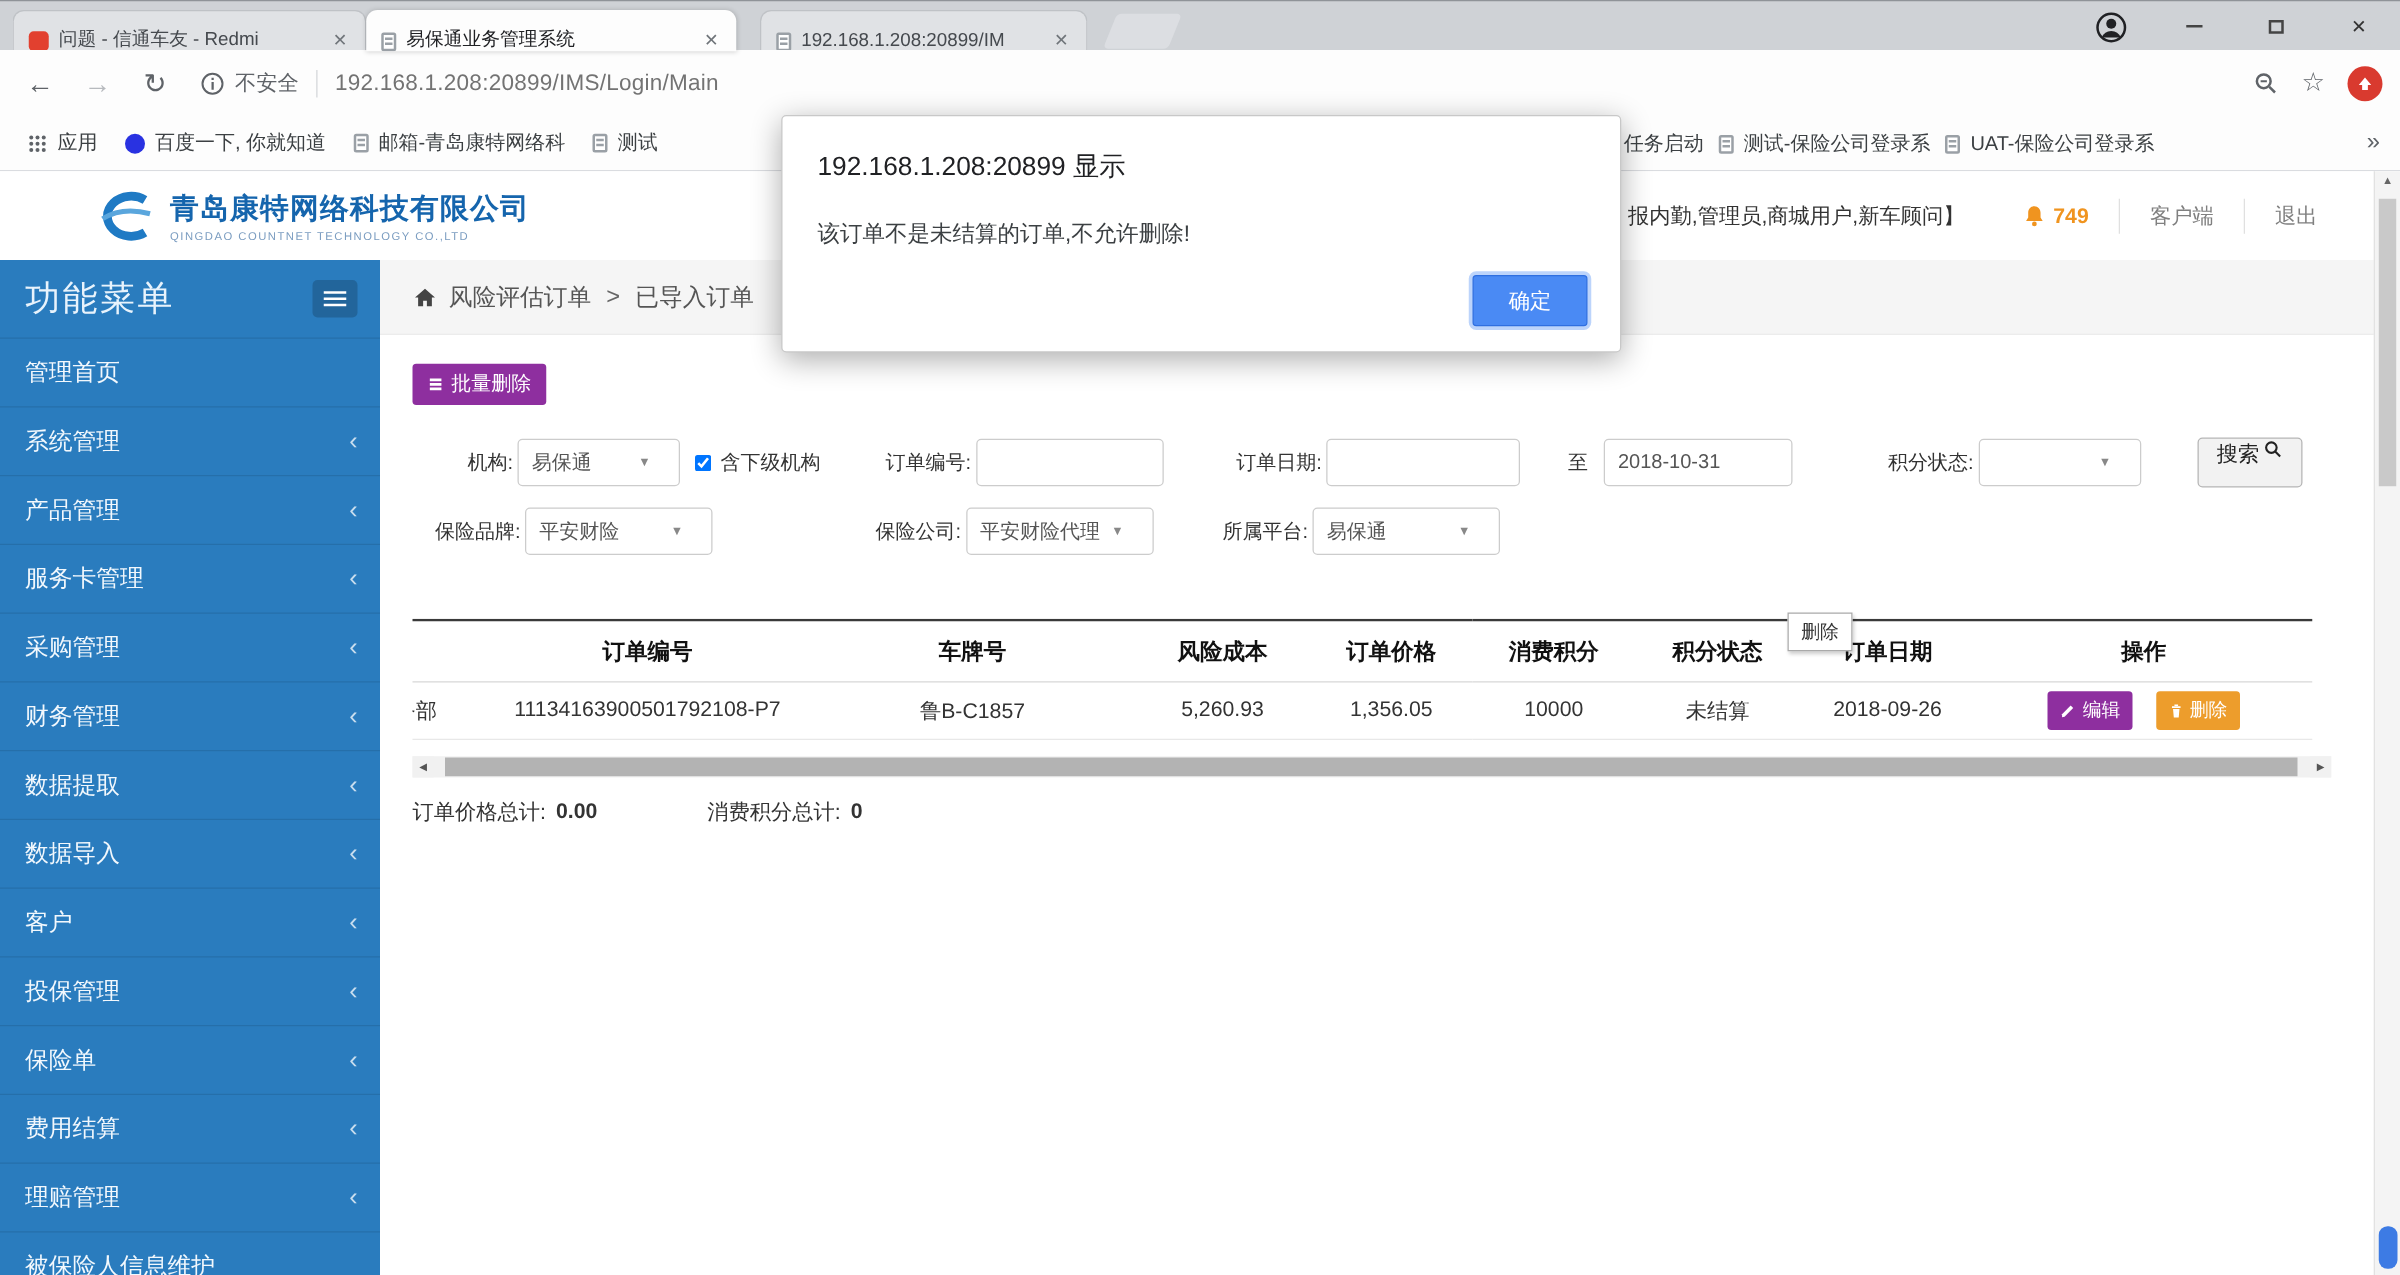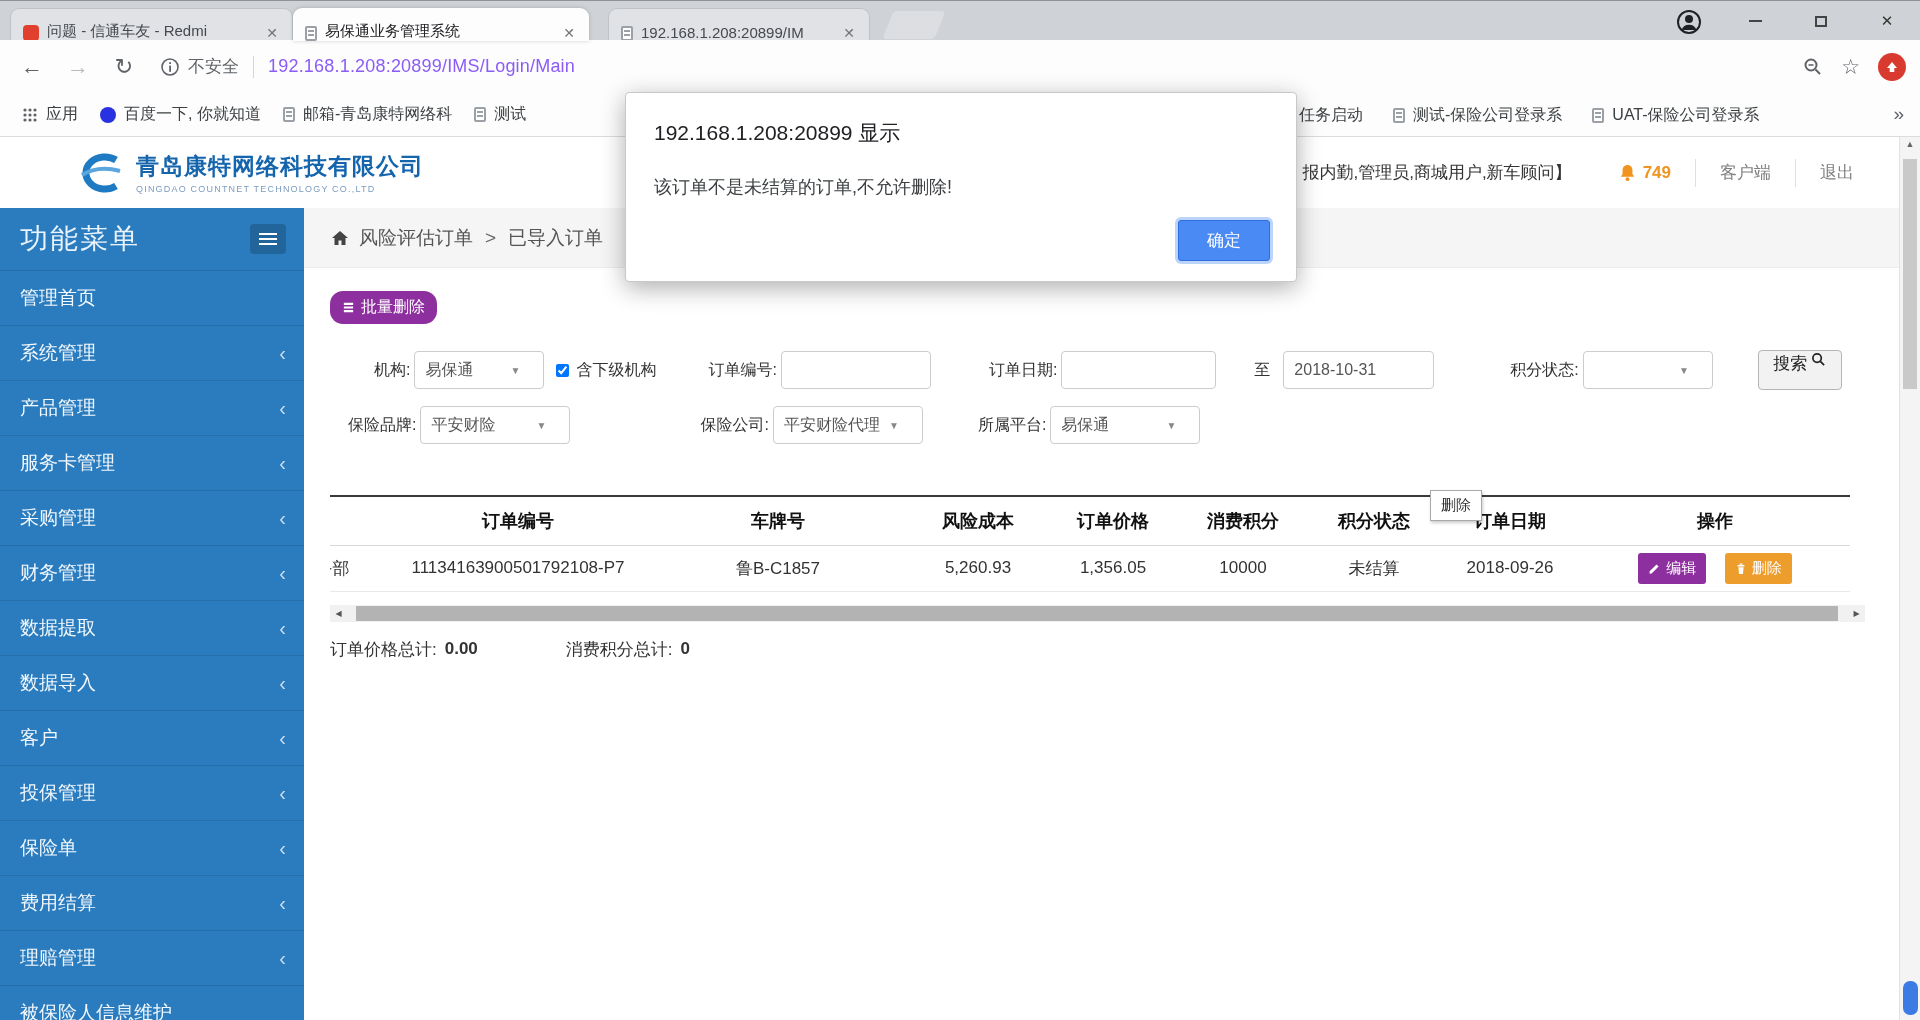--- a/index.html
+++ b/index.html
@@ -23,31 +23,31 @@
   .winbtn.min { right:132px; } .winbtn.max { right:66px; } .winbtn.cls { right:0; }
   .minbar { width:13px; border-top:2px solid #444; display:block; }
   .maxbox { width:12px; height:11px; border:2px solid #444; display:block; }
   .profile-btn { position:absolute; right:218px; top:8px; width:26px; height:26px; }
 
   .toolbar { position:absolute; top:40px; left:0; right:0; height:53px; background:#fdfdfd; display:flex; align-items:center; }
   .navbtn { font-size:22px; color:#5f6368; margin-left:18px; width:28px; text-align:center; }
   .navbtn.fwd { color:#b7babe; }
   .sec-label { font-size:17px; color:#5f6368; margin-left:8px; }
   .url-divider { width:1px; height:22px; background:#d4d6d9; margin:0 14px; }
-  .url { font-size:18px; color:#8b5cf6; letter-spacing:.2px; }
+  .url { font-size:18px; color:#737373; letter-spacing:.2px; }
   .tb-right { margin-left:auto; display:flex; align-items:center; gap:18px; margin-right:14px; }
   .star { font-size:21px; color:#5f6368; }
   .ext-btn { width:28px; height:28px; border-radius:50%; background:#d93a2f; display:flex; align-items:center; justify-content:center; }
   .info-wrap { margin-left:22px; display:flex; align-items:center; }
 
   .bookmarks { position:absolute; top:93px; left:0; right:0; height:44px; background:#fdfdfd; border-bottom:1px solid #dadce0; display:flex; align-items:center; font-size:16px; color:#3c4043; }
   .bk { display:flex; align-items:center; gap:8px; margin-left:22px; white-space:nowrap; }
   .fav-baidu { width:16px; height:16px; border-radius:50%; background:#2932e1; flex:none; }
   .bk-right { position:absolute; left:1299px; top:0; height:44px; display:flex; align-items:center; }
-  .bk-right .bk { margin-left:30px; }
+  .bk-right .bk { margin-left:12px; }
   .overflow-chev { position:absolute; right:16px; top:10px; font-size:19px; color:#5f6368; }
 
   
   .app-header { position:absolute; top:137px; left:0; right:0; height:71px; background:#fff; display:flex; align-items:center; }
   .logo { margin-left:72px; display:flex; align-items:center; gap:12px; }
   .logo-text .cn { font-size:23px; font-weight:bold; color:#1565ad; letter-spacing:1px; }
   .logo-text .en { font-size:9px; color:#7a9cc0; letter-spacing:1.2px; margin-top:2px; }
   .header-right { margin-left:auto; margin-right:66px; display:flex; align-items:center; font-size:17px; }
   .roles { color:#333; }
   .bell-group { display:flex; align-items:center; gap:6px; margin-left:46px; color:#f0941f; font-weight:bold; }
@@ -62,21 +62,21 @@
   .hamburger i { width:18px; height:2px; background:#fff; display:block; }
   .sb-item { height:55px; display:flex; align-items:center; padding:0 18px 0 20px; font-size:19px; color:#f2f8fd; border-top:1px solid rgba(0,0,0,.10); }
   .sb-chev { margin-left:auto; font-size:20px; color:rgba(255,255,255,.75); }
 
   
   .main { position:absolute; top:208px; left:304px; right:0; bottom:0; background:#fff; overflow:hidden; }
   .breadcrumb { height:60px; background:#f5f5f5; border-bottom:1px solid #ececec; display:flex; align-items:center; padding-left:26px; font-size:19px; color:#555; }
   .bc-sep { margin:0 12px; color:#666; }
   .content { position:relative; padding:0 26px; }
 
-  .batch-btn { margin-top:23px; display:inline-flex; align-items:center; gap:6px; background:#8e2f9f; color:#fff; font-size:16px; border:none; padding:6px 12px; border-radius:13px; }
+  .batch-btn { margin-top:23px; display:inline-flex; align-items:center; gap:6px; background:#8e2f9f; color:#fff; font-size:16px; border:none; padding:6px 12px; border-radius:3px; }
 
   .frow { display:flex; align-items:center; font-size:16px; color:#333; white-space:nowrap; }
   .frow1 { margin-top:26px; padding-left:44px; }
   .frow2 { margin-top:16px; padding-left:18px; }
   .flabel { margin-right:4px; }
   .fselect { height:38px; border:1px solid #ccc; border-radius:4px; background:#fff; display:flex; align-items:center; padding:0 23px 0 10px; color:#555; }
   .fselect .caret { margin-left:auto; font-size:10px; color:#888; padding-left:8px; }
   .finput { height:38px; border:1px solid #ccc; border-radius:4px; padding:0 10px; font-size:16px; color:#555; font-family:inherit; }
   .w130{width:130px;} .w150{width:150px;} .w153{width:151px;} .w155{width:155px;}
   .cb-group { display:flex; align-items:center; gap:4px; margin-left:8px; }

